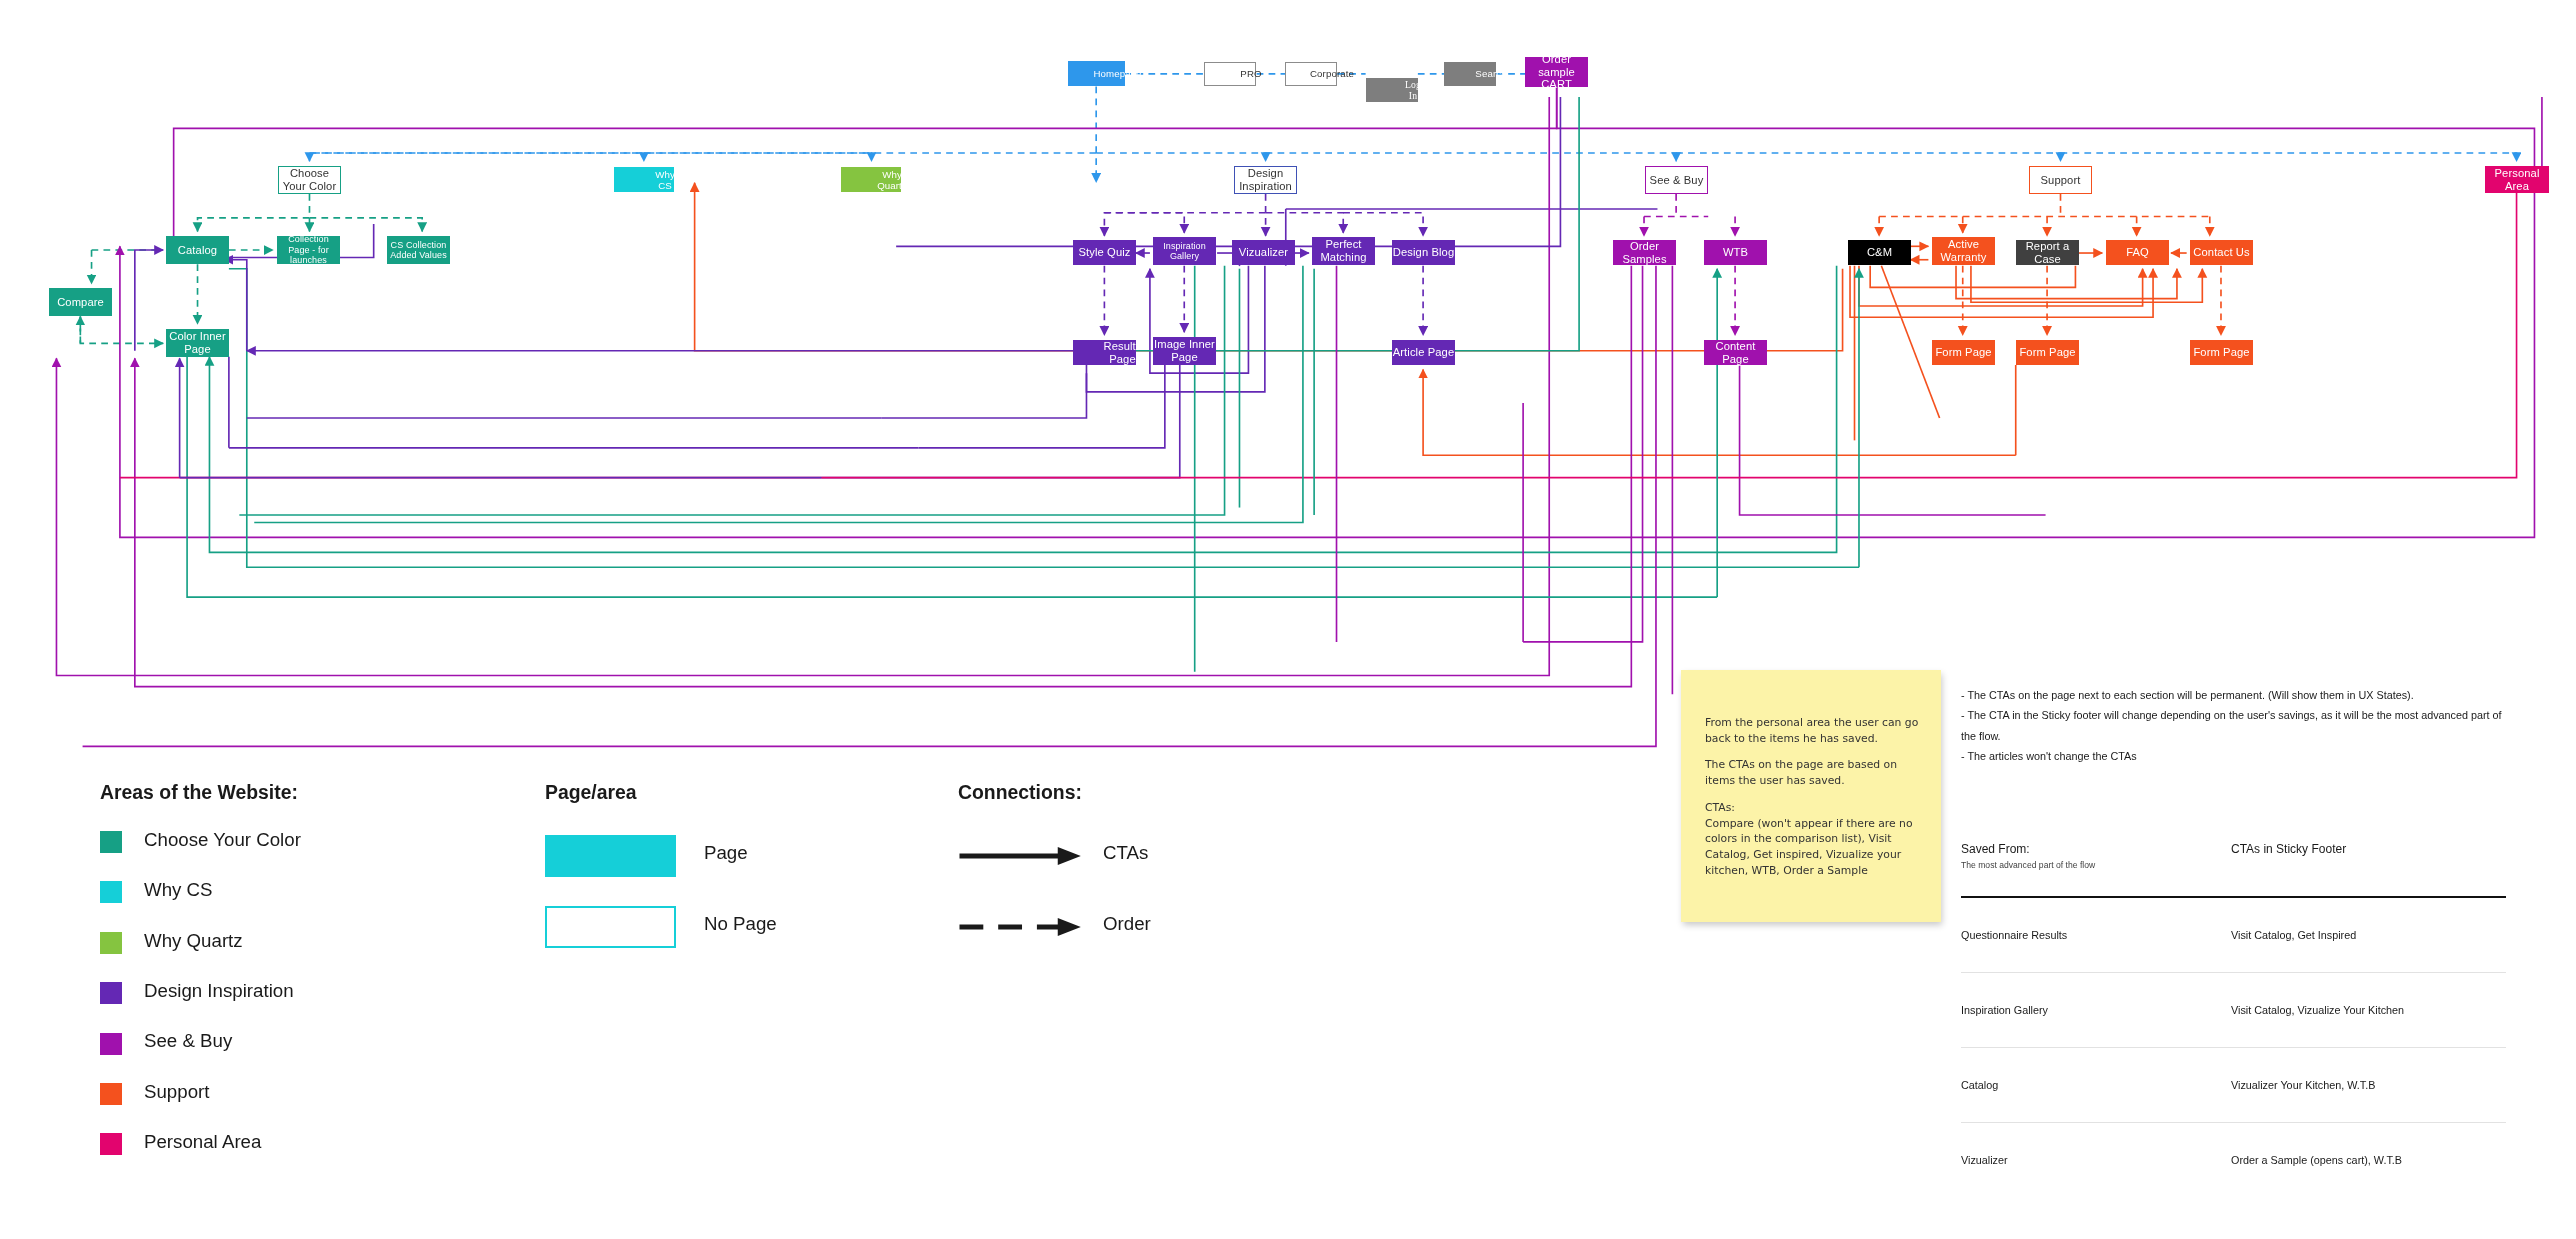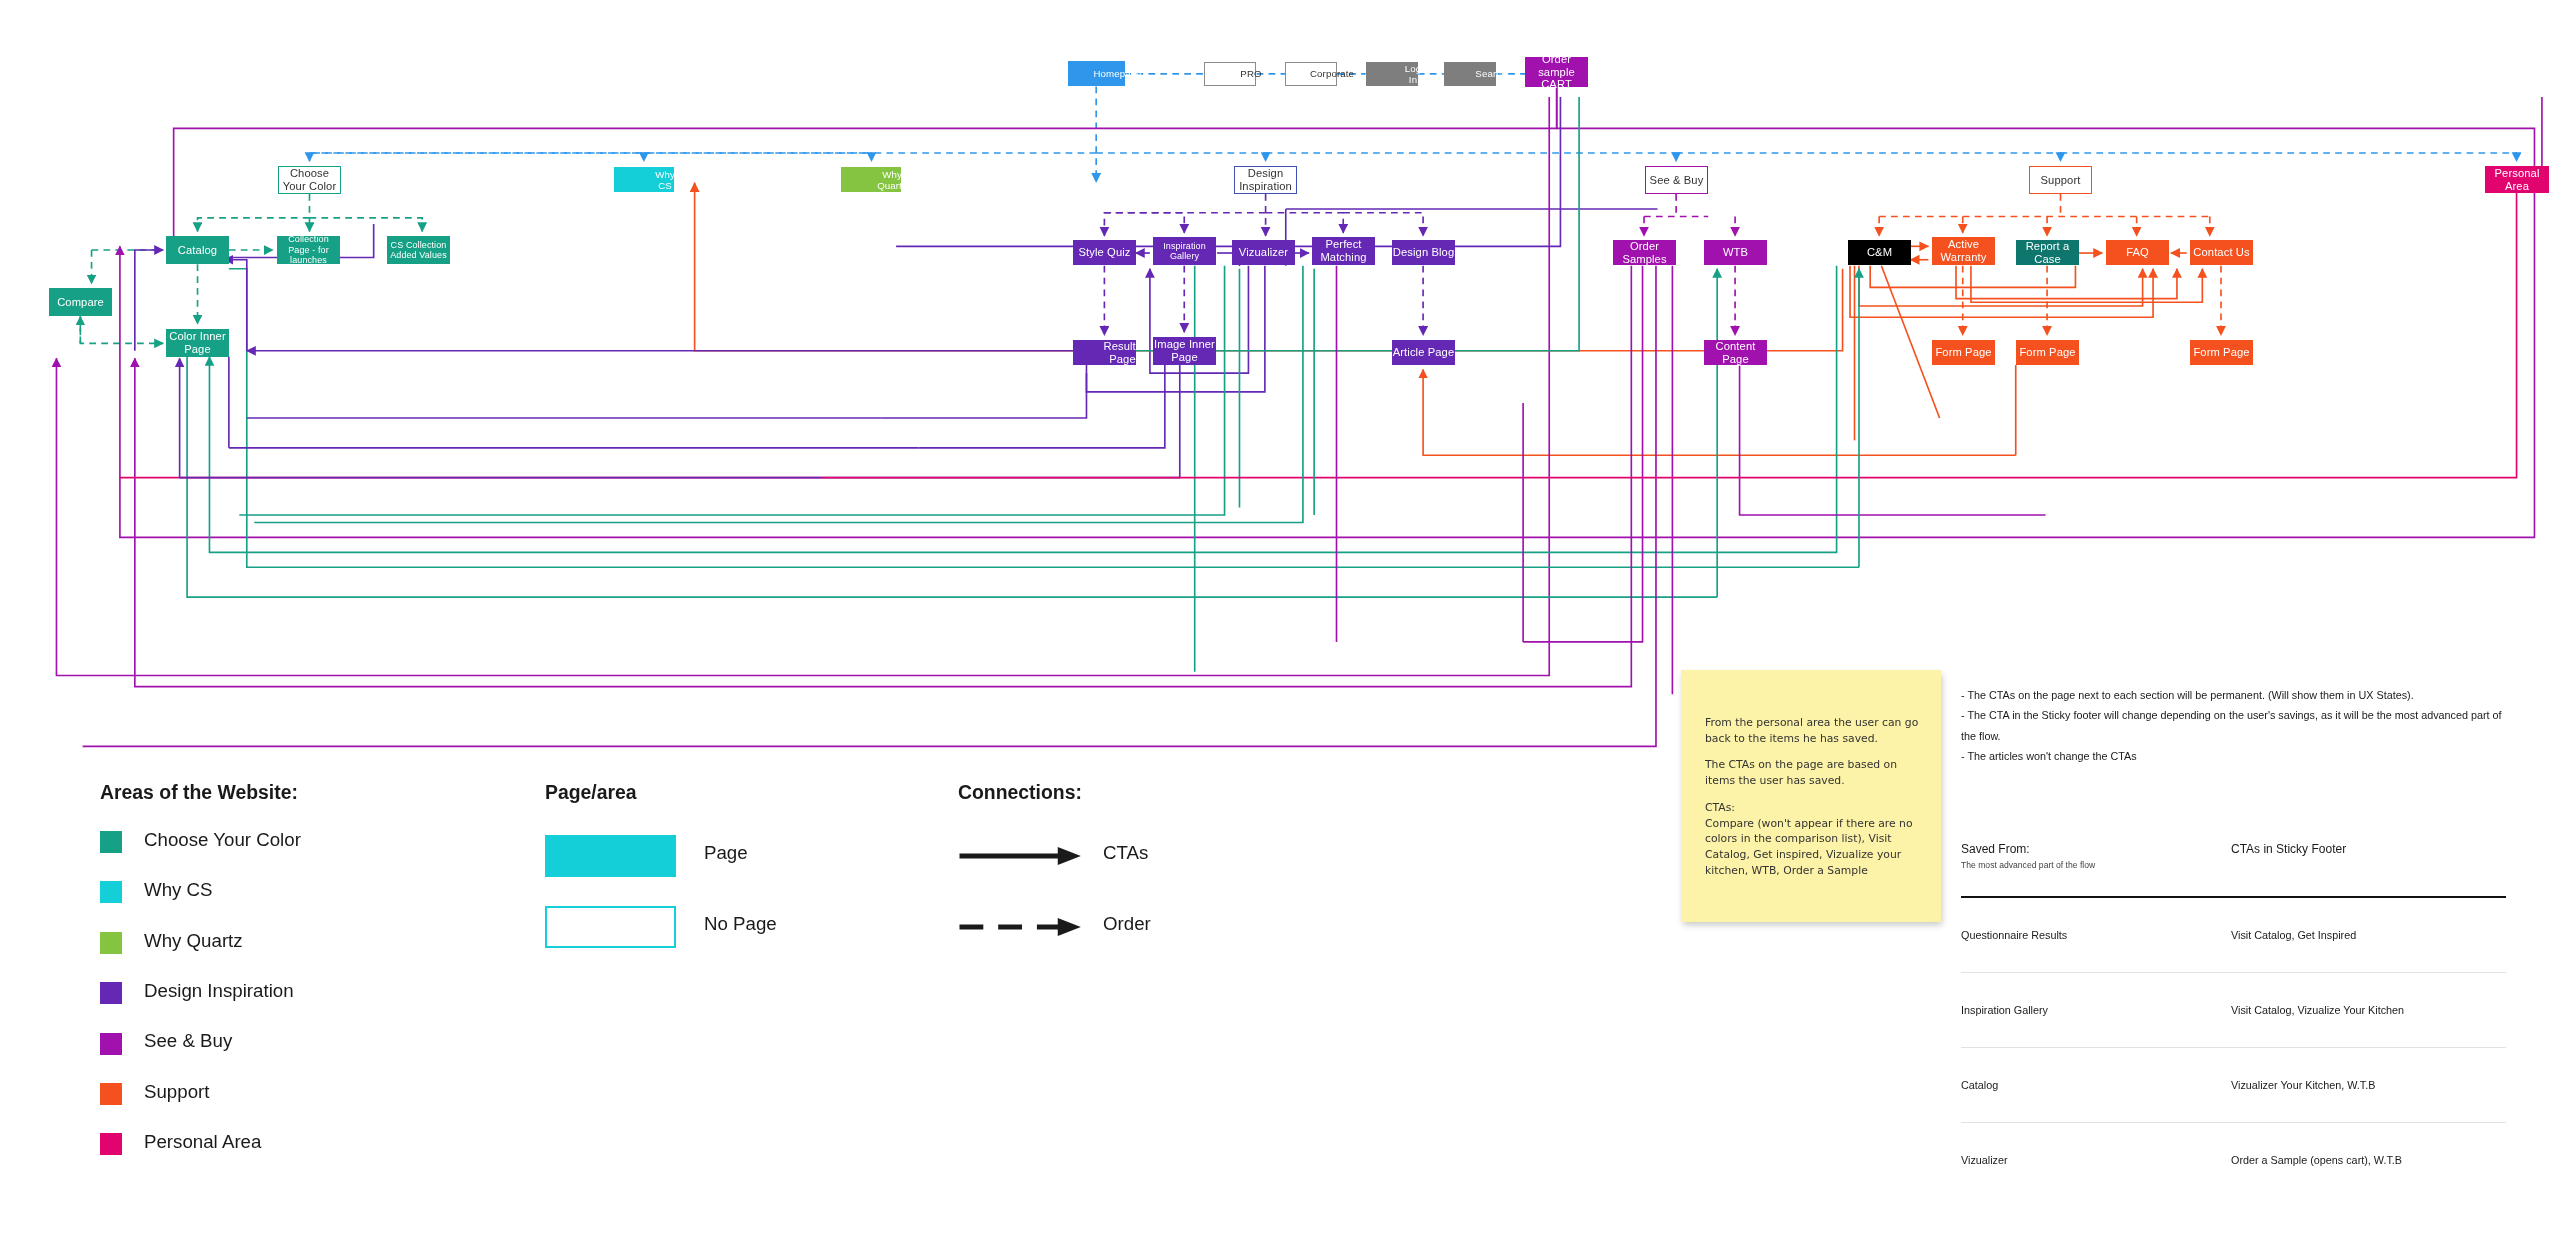--- a/index.html
+++ b/index.html
@@ -216,21 +216,21 @@
 <div id="nodes">
     <div class="node small" style="left: 1068px; top: 61px; width: 57px; height: 25.4px; background: rgb(46, 151, 235);">
       <span>Homepage</span>
     </div>
     <div class="node outline small" style="left: 1204px; top: 62px; width: 52px; height: 24px; background: rgb(255, 255, 255); border: 1.2px solid rgb(140, 140, 140); color: rgb(51, 51, 51);">
       <span>PRO</span>
     </div>
     <div class="node outline small" style="left: 1285px; top: 62px; width: 52px; height: 24px; background: rgb(255, 255, 255); border: 1.2px solid rgb(140, 140, 140); color: rgb(51, 51, 51);">
       <span>Corporate</span>
     </div>
-    <div class="node small" style="left: 1366px; top: 62px; width: 52px; height: 24px; background: rgb(126, 126, 126);">
+    <div class="node small" style="left: 1366px; top: 78px; width: 52px; height: 24px; background: rgb(126, 126, 126); font-family: Liberation Serif, serif;">
       <span>Log In</span>
     </div>
     <div class="node small" style="left: 1444px; top: 62px; width: 52px; height: 24px; background: rgb(126, 126, 126);">
       <span>Search</span>
     </div>
     <div class="node" style="left: 1525px; top: 57px; width: 63px; height: 30px; background: rgb(160, 17, 173);">
       <span>Order sample CART</span>
     </div>
     <div class="node outline" style="left: 278px; top: 166px; width: 63px; height: 28px; background: rgb(255, 255, 255); border: 1.2px solid rgb(22, 160, 133); color: rgb(51, 51, 51);">
       <span>Choose Your Color</span>
@@ -300,21 +300,21 @@
     </div>
     <div class="node" style="left: 1704px; top: 340px; width: 63px; height: 25.4px; background: rgb(160, 17, 173);">
       <span>Content Page</span>
     </div>
     <div class="node" style="left: 1848px; top: 240px; width: 63px; height: 25.4px; background: #000000;">
       <span>C&amp;M</span>
     </div>
     <div class="node" style="left: 1932px; top: 237px; width: 63px; height: 28px; background: rgb(244, 81, 30);">
       <span>Active Warranty</span>
     </div>
-    <div class="node" style="left: 2016px; top: 240px; width: 63px; height: 25.4px; background: #0f766e; justify-content: flex-end;">
+    <div class="node" style="left: 2016px; top: 240px; width: 63px; height: 25.4px; background: #404040; justify-content: flex-end;">
       <span>Report a Case</span>
     </div>
     <div class="node" style="left: 2106px; top: 240px; width: 63px; height: 25.4px; background: rgb(244, 81, 30);">
       <span>FAQ</span>
     </div>
     <div class="node" style="left: 2190px; top: 240px; width: 63px; height: 25.4px; background: rgb(244, 81, 30);">
       <span>Contact Us</span>
     </div>
     <div class="node" style="left: 1932px; top: 340px; width: 63px; height: 25.4px; background: rgb(244, 81, 30);">
       <span>Form Page</span>

